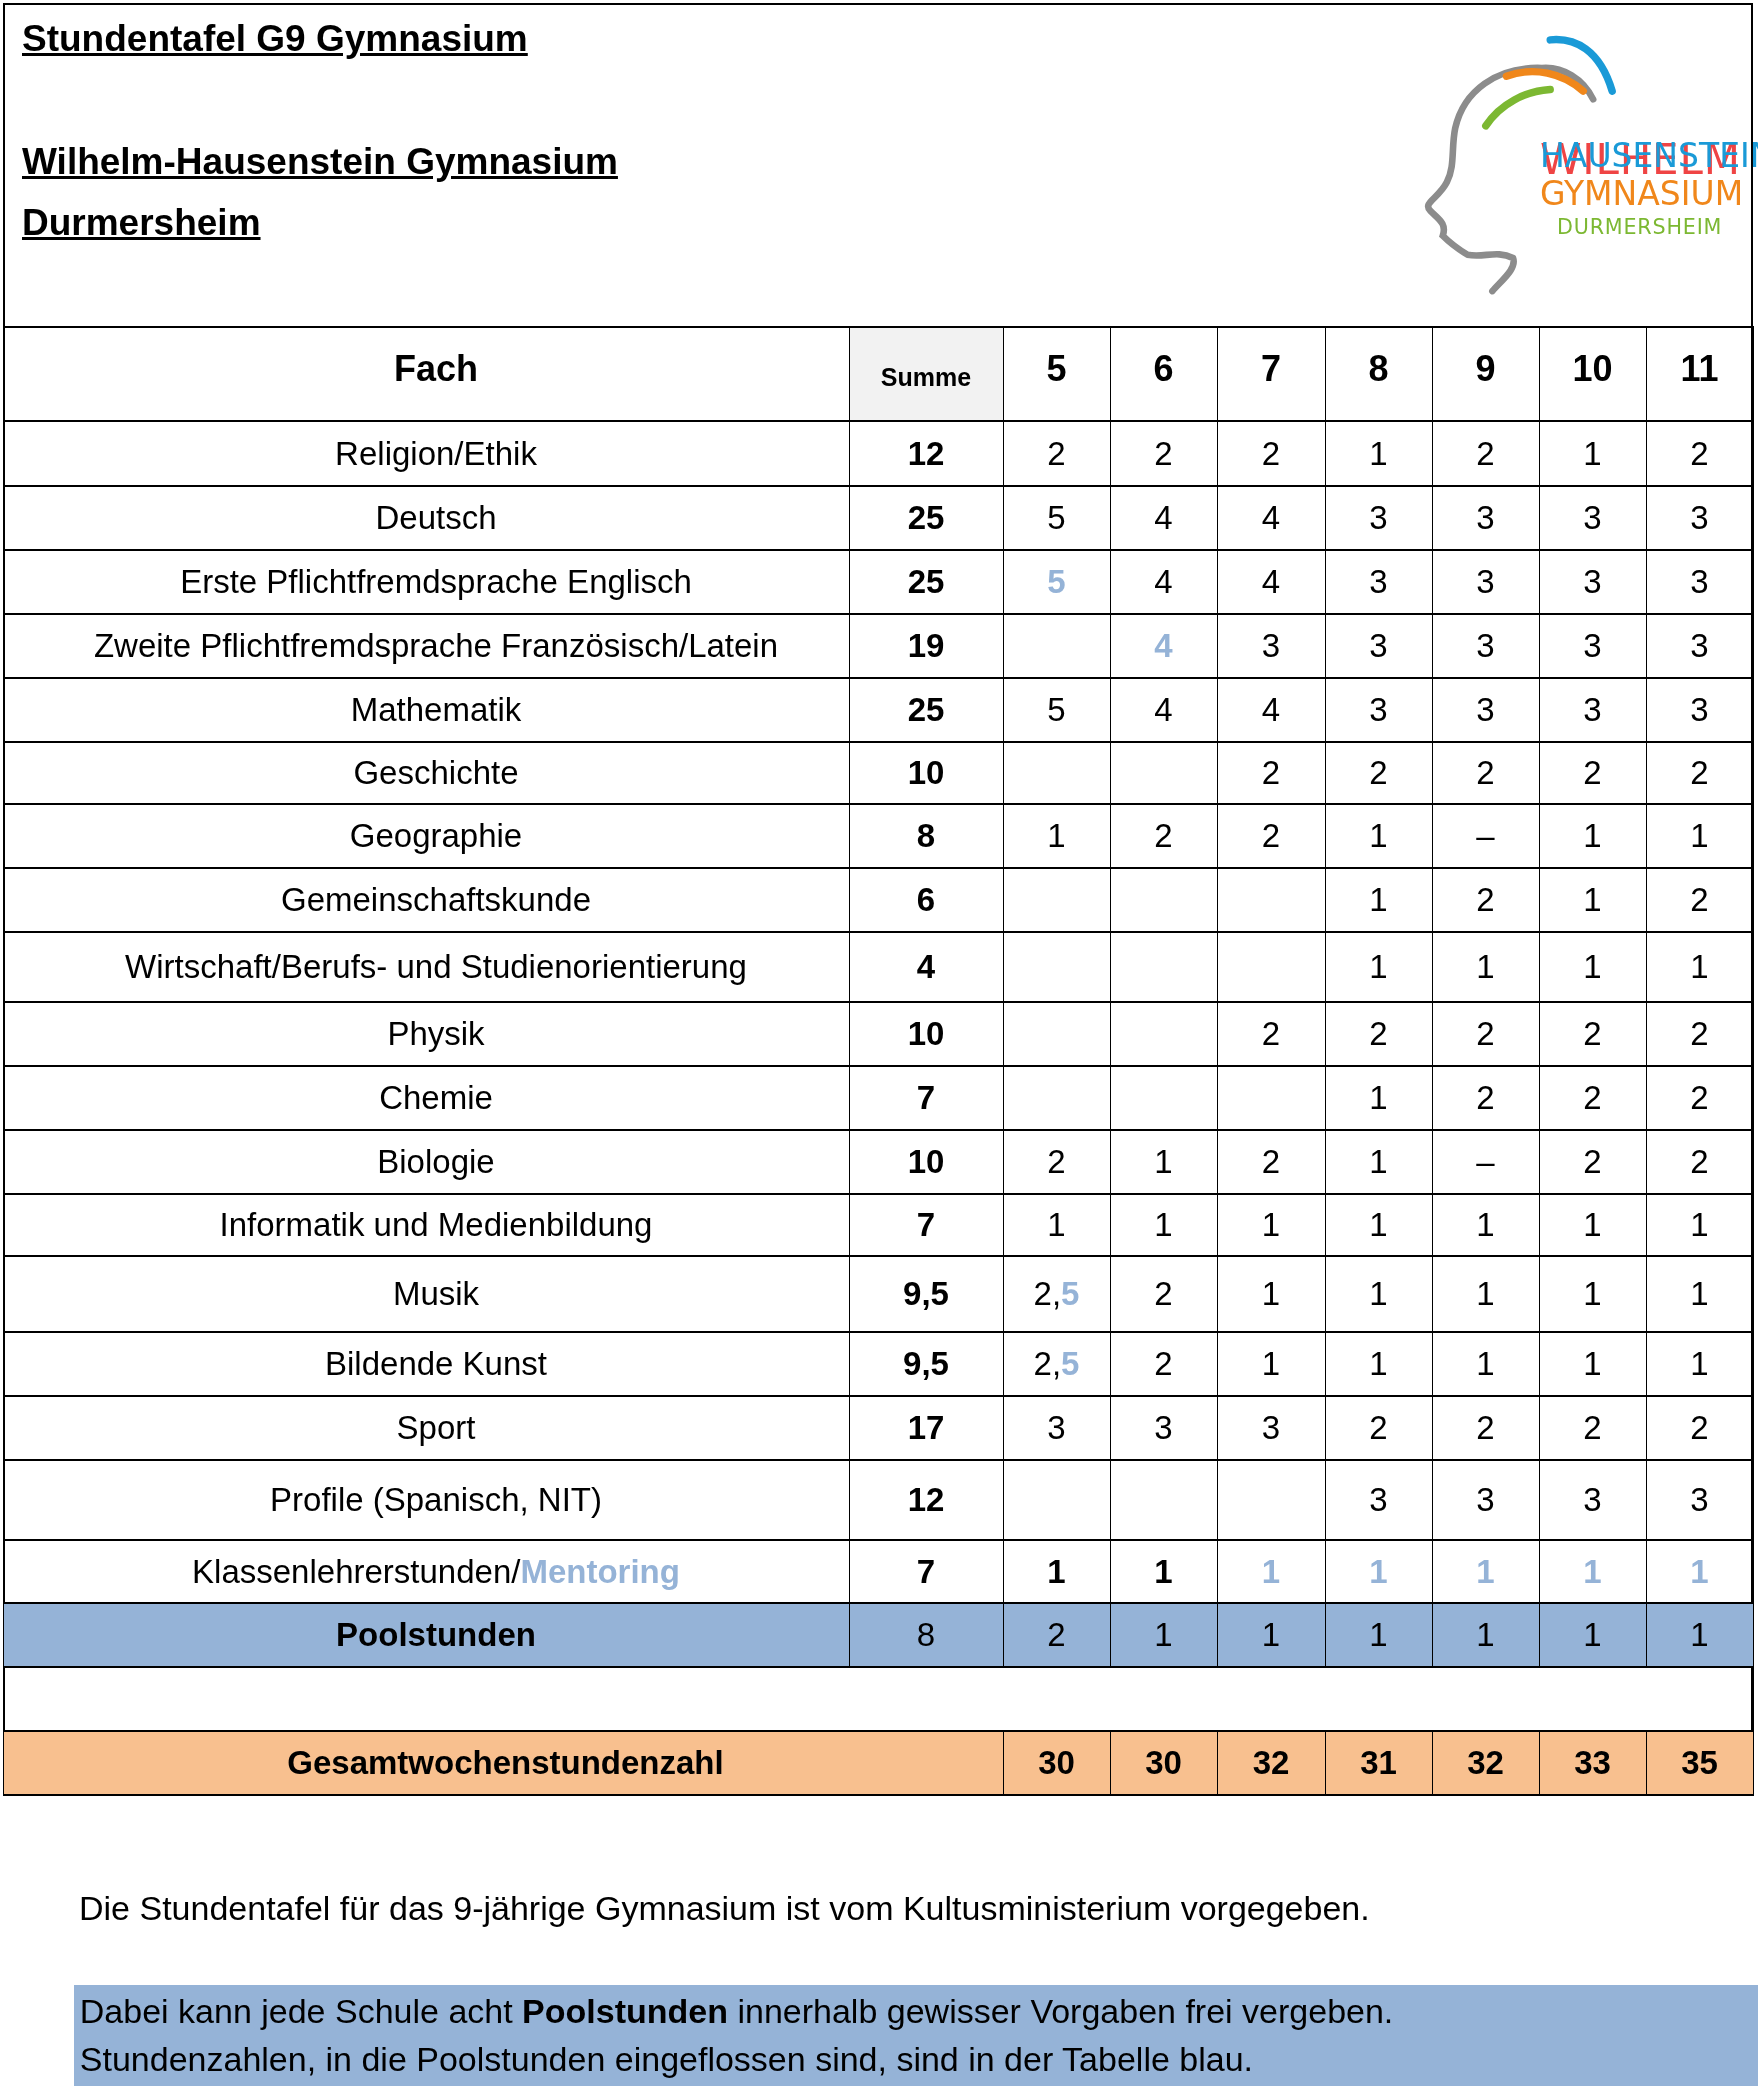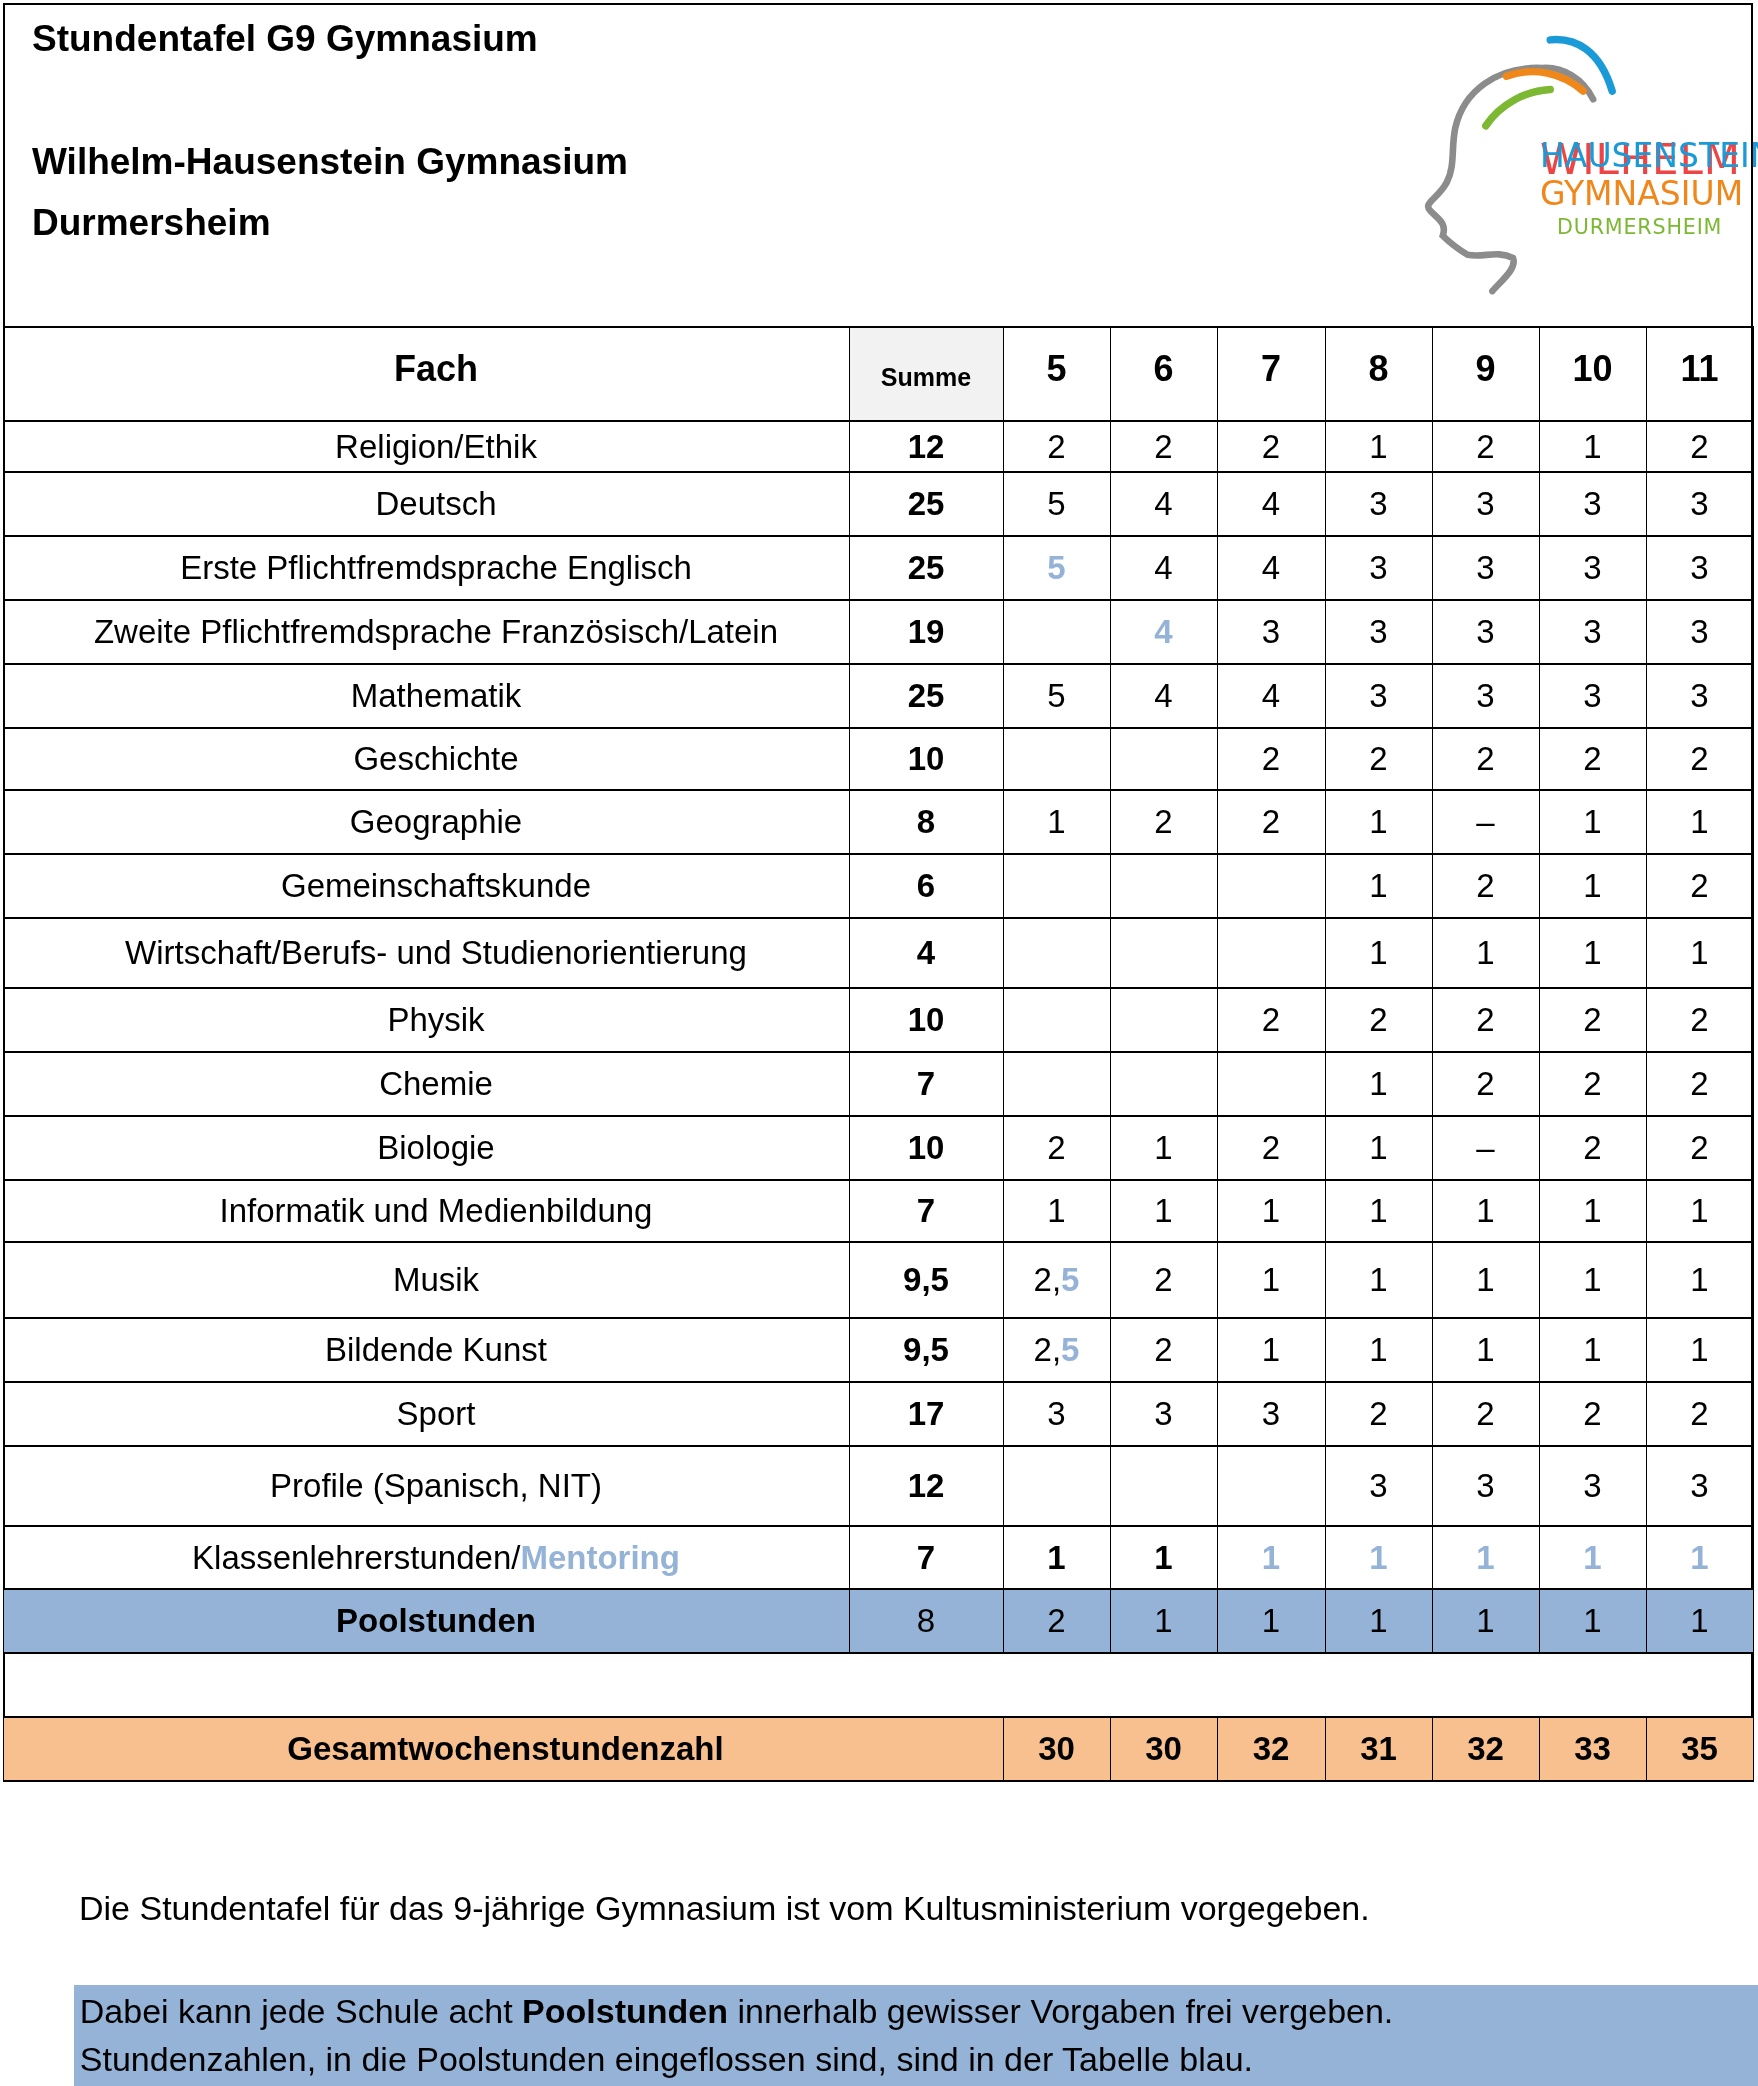--- a/index.html
+++ b/index.html
@@ -1,20 +1,20 @@
 <!DOCTYPE html>
 <html style="font-size:13.2px"><head>
 <meta charset="utf-8">
 <style>
   html, body { margin:0; padding:0; background:#ffffff; }
   body { width:1759px; height:2086px; position:relative; overflow:hidden;
          font-family:"Liberation Sans", sans-serif; color:#000; }
   .frame { position:absolute; left:2.5px; top:2.5px; width:1750px; height:1761px;
            border:2.5px solid #000; box-sizing:border-box; }
-  .title { position:absolute; left:32px; font-weight:bold; font-size:37px; white-space:nowrap; }
+  .title { position:absolute; left:22px; font-weight:bold; font-size:37px; white-space:nowrap;text-decoration:underline; }
   .logo { position:absolute; left:1418px; top:33px; width:314px; height:265px; }
   .logo-text { position:absolute; white-space:nowrap; font-family:"DejaVu Sans", sans-serif; letter-spacing:0.8px; }
   .tbl { position:absolute; left:2.5px; top:326px; border-collapse:collapse; table-layout:fixed; }
   .tbl td { border-left:1.7px solid #000; border-right:1.7px solid #000;
             border-top:2.5px solid #000; border-bottom:2.5px solid #000;
             padding:0; text-align:center; font-size:33px; vertical-align:middle; }
   .tbl td.lbl { text-align:center; padding-left:20px; font-size:33px; white-space:nowrap; }
   .tbl tr.hdr td { vertical-align:top; padding-top:20px; font-weight:bold; font-size:36px; }
   .tbl tr.hdr td.sum { background:#f2f2f2; font-size:25px; vertical-align:middle; padding-top:6.6px; }
   .tbl td.sumv { font-weight:bold; }
@@ -68,21 +68,21 @@
       <td class="lbl">Fach</td>
       <td class="sum">Summe</td>
       <td>5</td>
       <td>6</td>
       <td>7</td>
       <td>8</td>
       <td>9</td>
       <td>10</td>
       <td>11</td>
     </tr>
-  <tr style="height: 51px;">
+  <tr style="height: 65px;">
         <td class="lbl">Religion/Ethik</td>
         <td class="sumv">12</td>
         <td>2</td>
         <td>2</td>
         <td>2</td>
         <td>1</td>
         <td>2</td>
         <td>1</td>
         <td>2</td>
       </tr>

